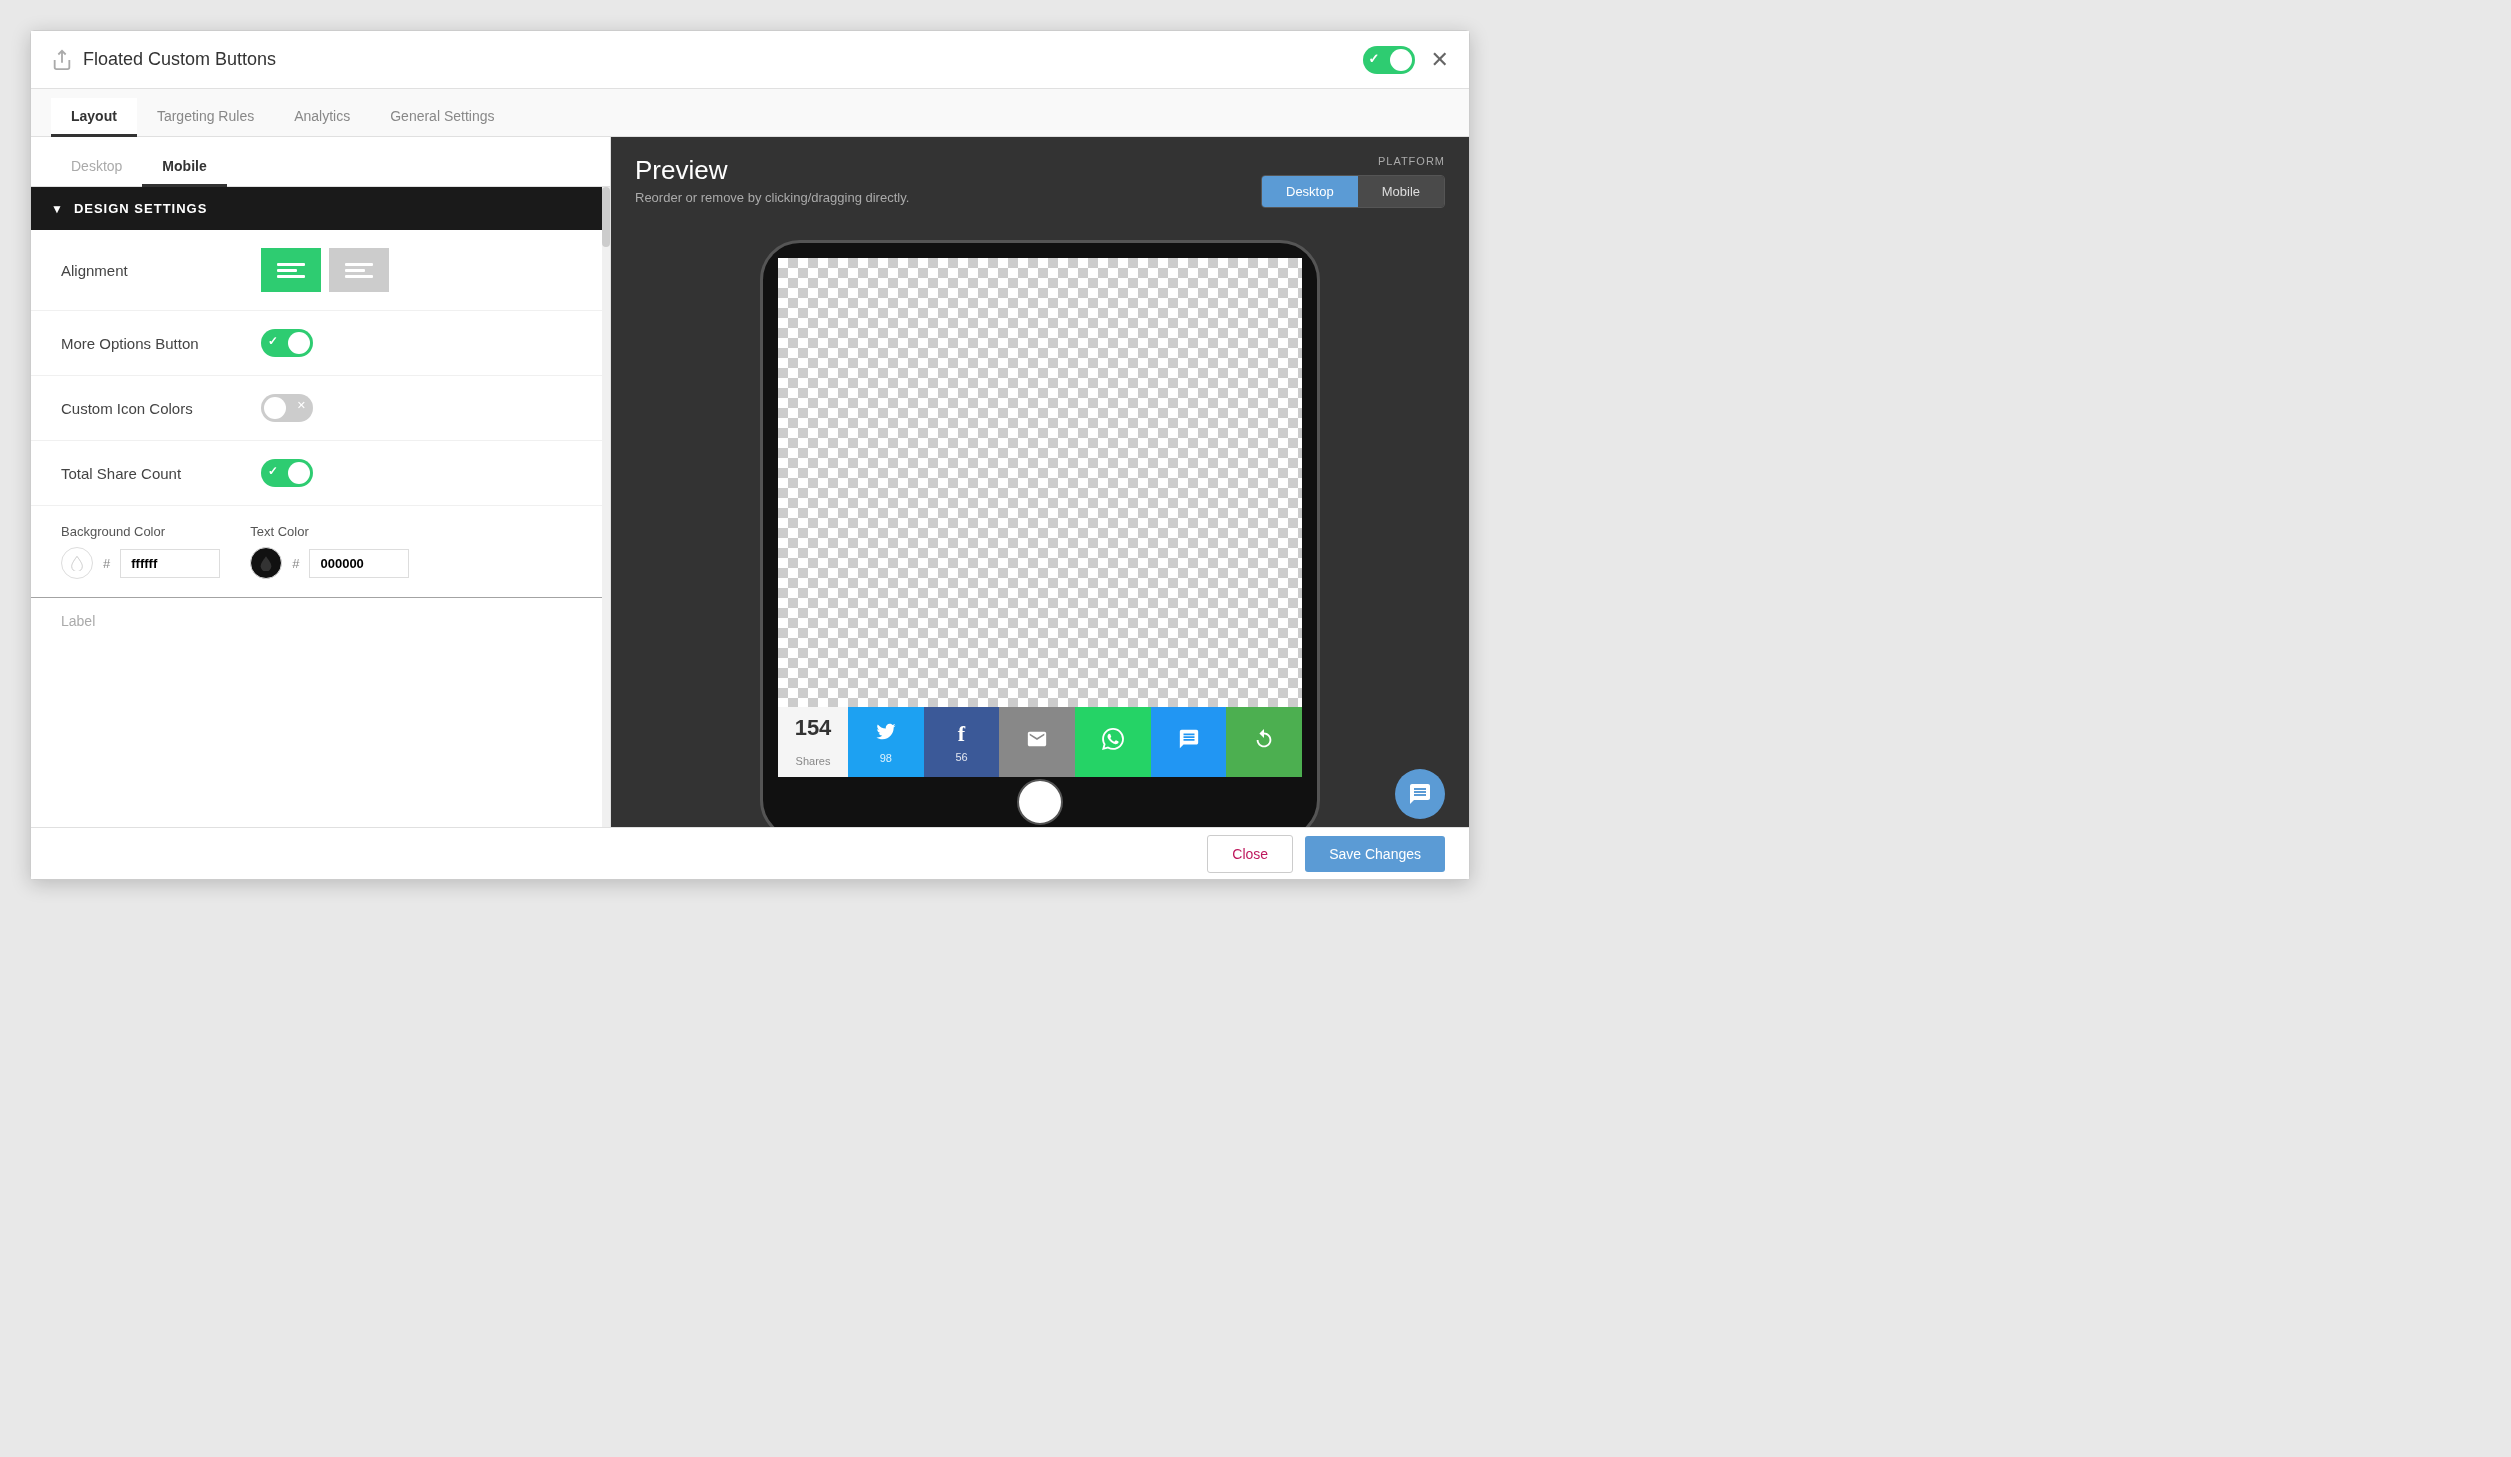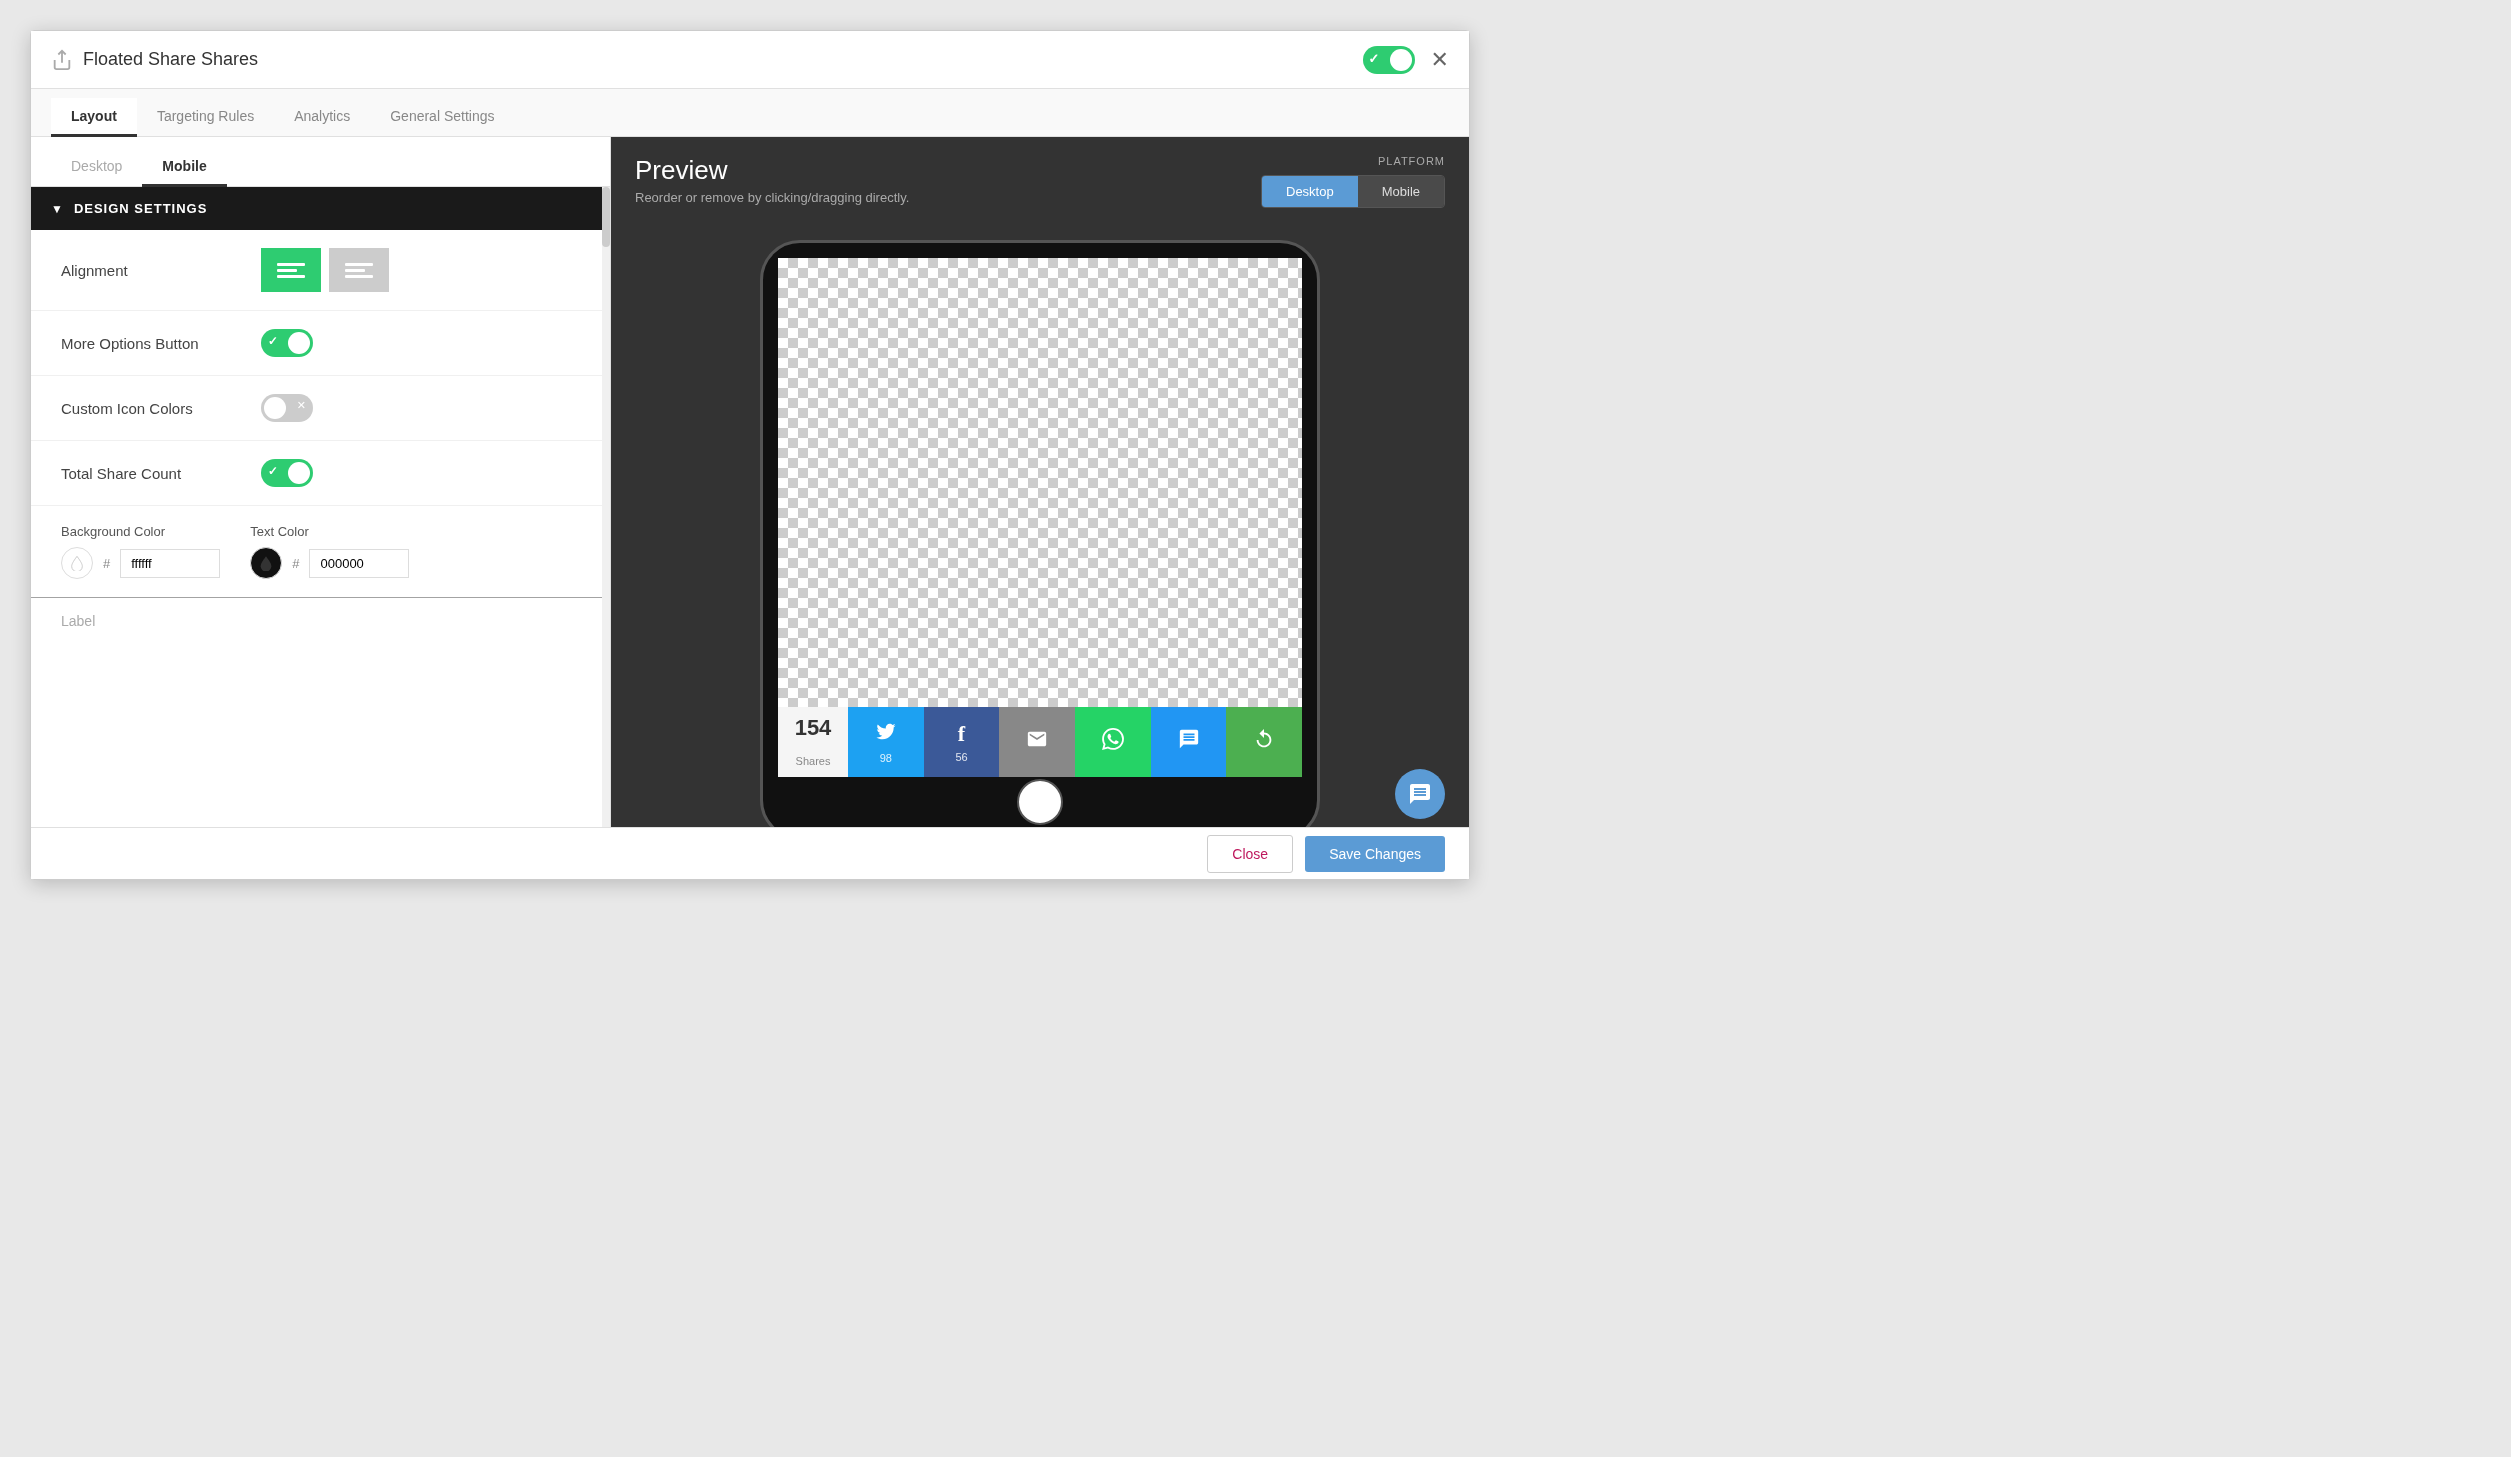--- a/index.html
+++ b/index.html
@@ -339,20 +339,21 @@
       font-size: 13px;
       color: #888;
       padding: 0 4px;
     }
     .color-text-input {
       border: 1px solid #ddd;
       padding: 6px 10px;
       font-size: 13px;
       width: 100px;
       outline: none;
+      font-weight: bold;
     }
 
     
     .right-panel {
       flex: 1;
       background: #333;
       display: flex;
       flex-direction: column;
       overflow: hidden;
     }
@@ -570,21 +571,21 @@
 </head>
 <body>
 
 <div class="app-window">
 
   <div class="title-bar">
     <div class="title-bar-left">
       <svg width="22" height="22" viewBox="0 0 24 24" fill="none" stroke="#aaa" stroke-width="2">
         <path d="M4 12v8a2 2 0 002 2h12a2 2 0 002-2v-8M16 6l-4-4-4 4M12 2v13"></path>
       </svg>
-      <span class="title-bar-title">Floated Share Shares</span>
+      <span class="title-bar-title">Floated Custom Buttons</span>
     </div>
     <div class="title-bar-right">
       <div class="toggle-on"></div>
       <button class="close-icon-btn">✕</button>
     </div>
   </div>
 
   <div class="tabs-bar">
     <div class="tab active">Layout</div>
     <div class="tab">Targeting Rules</div>

